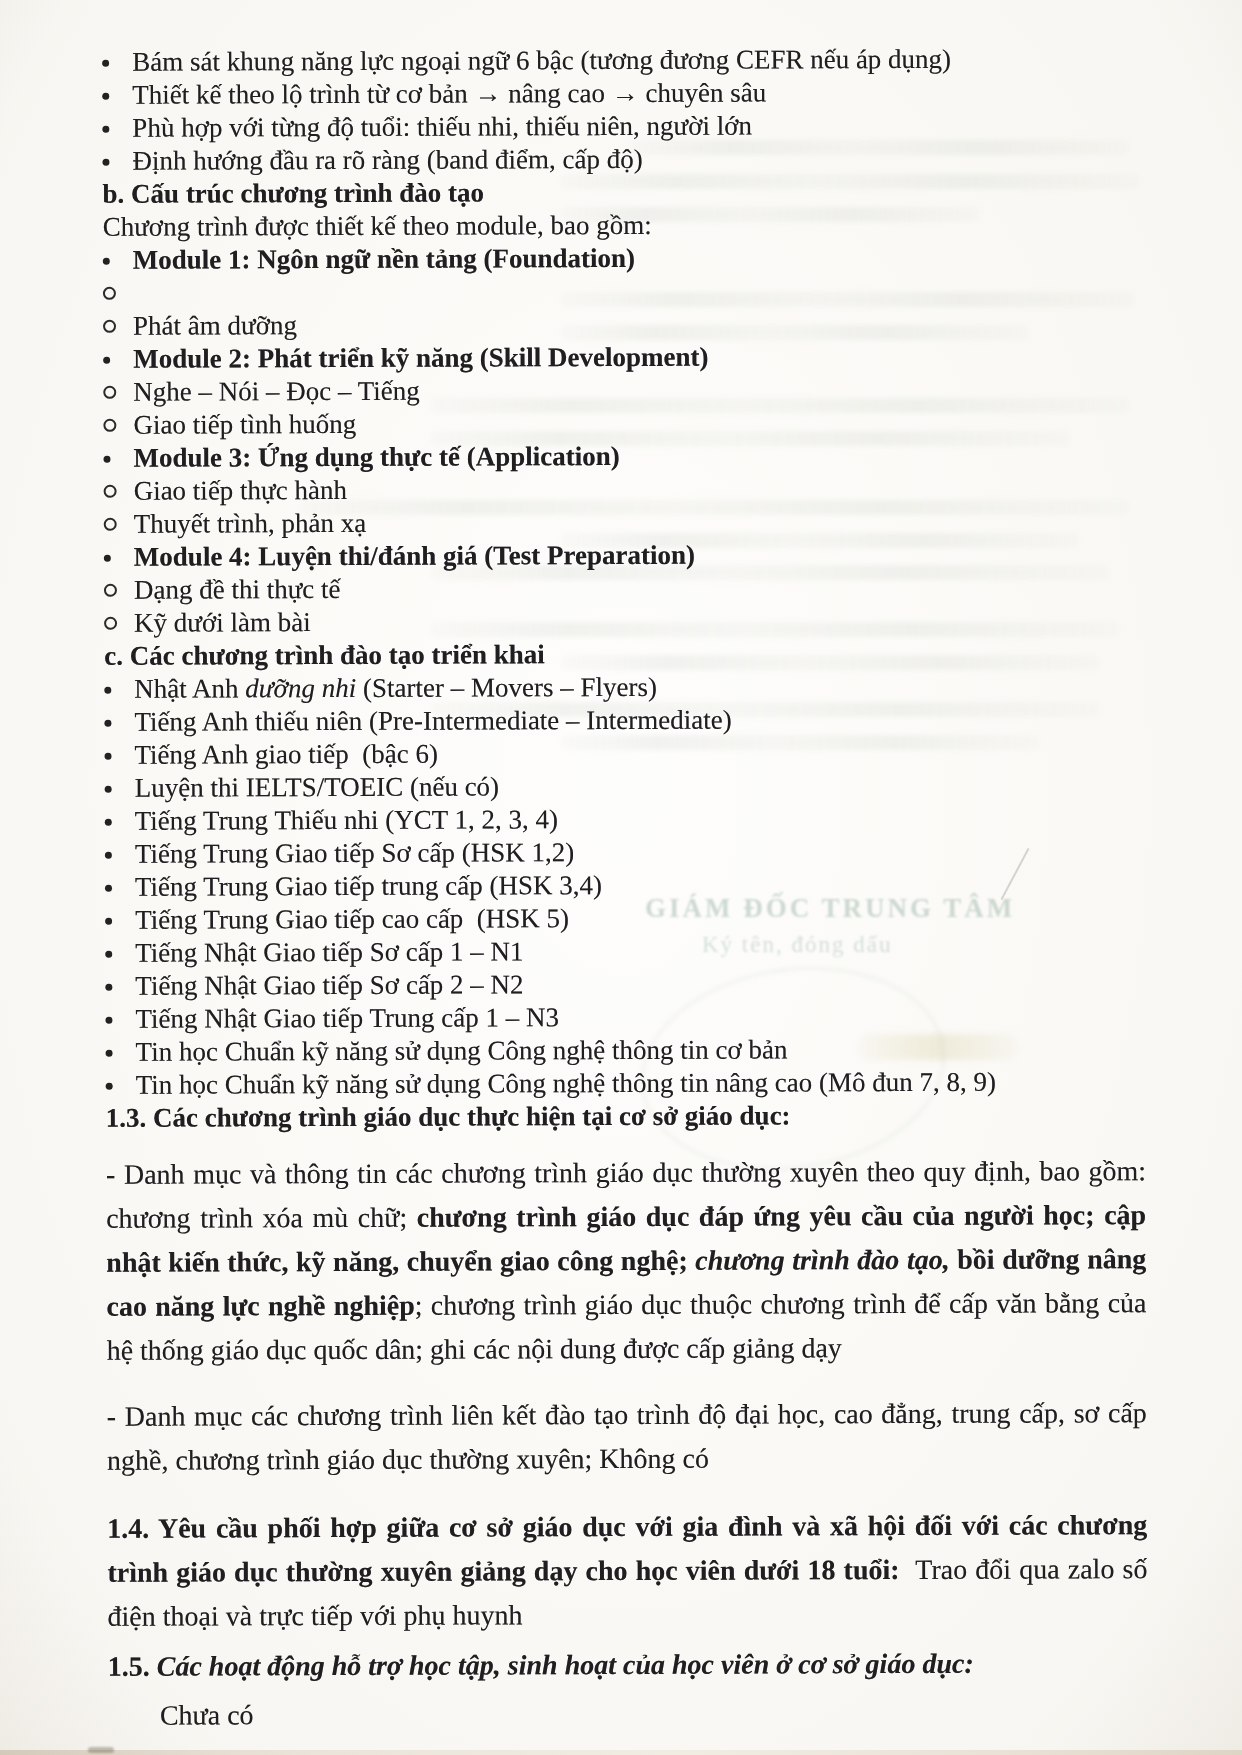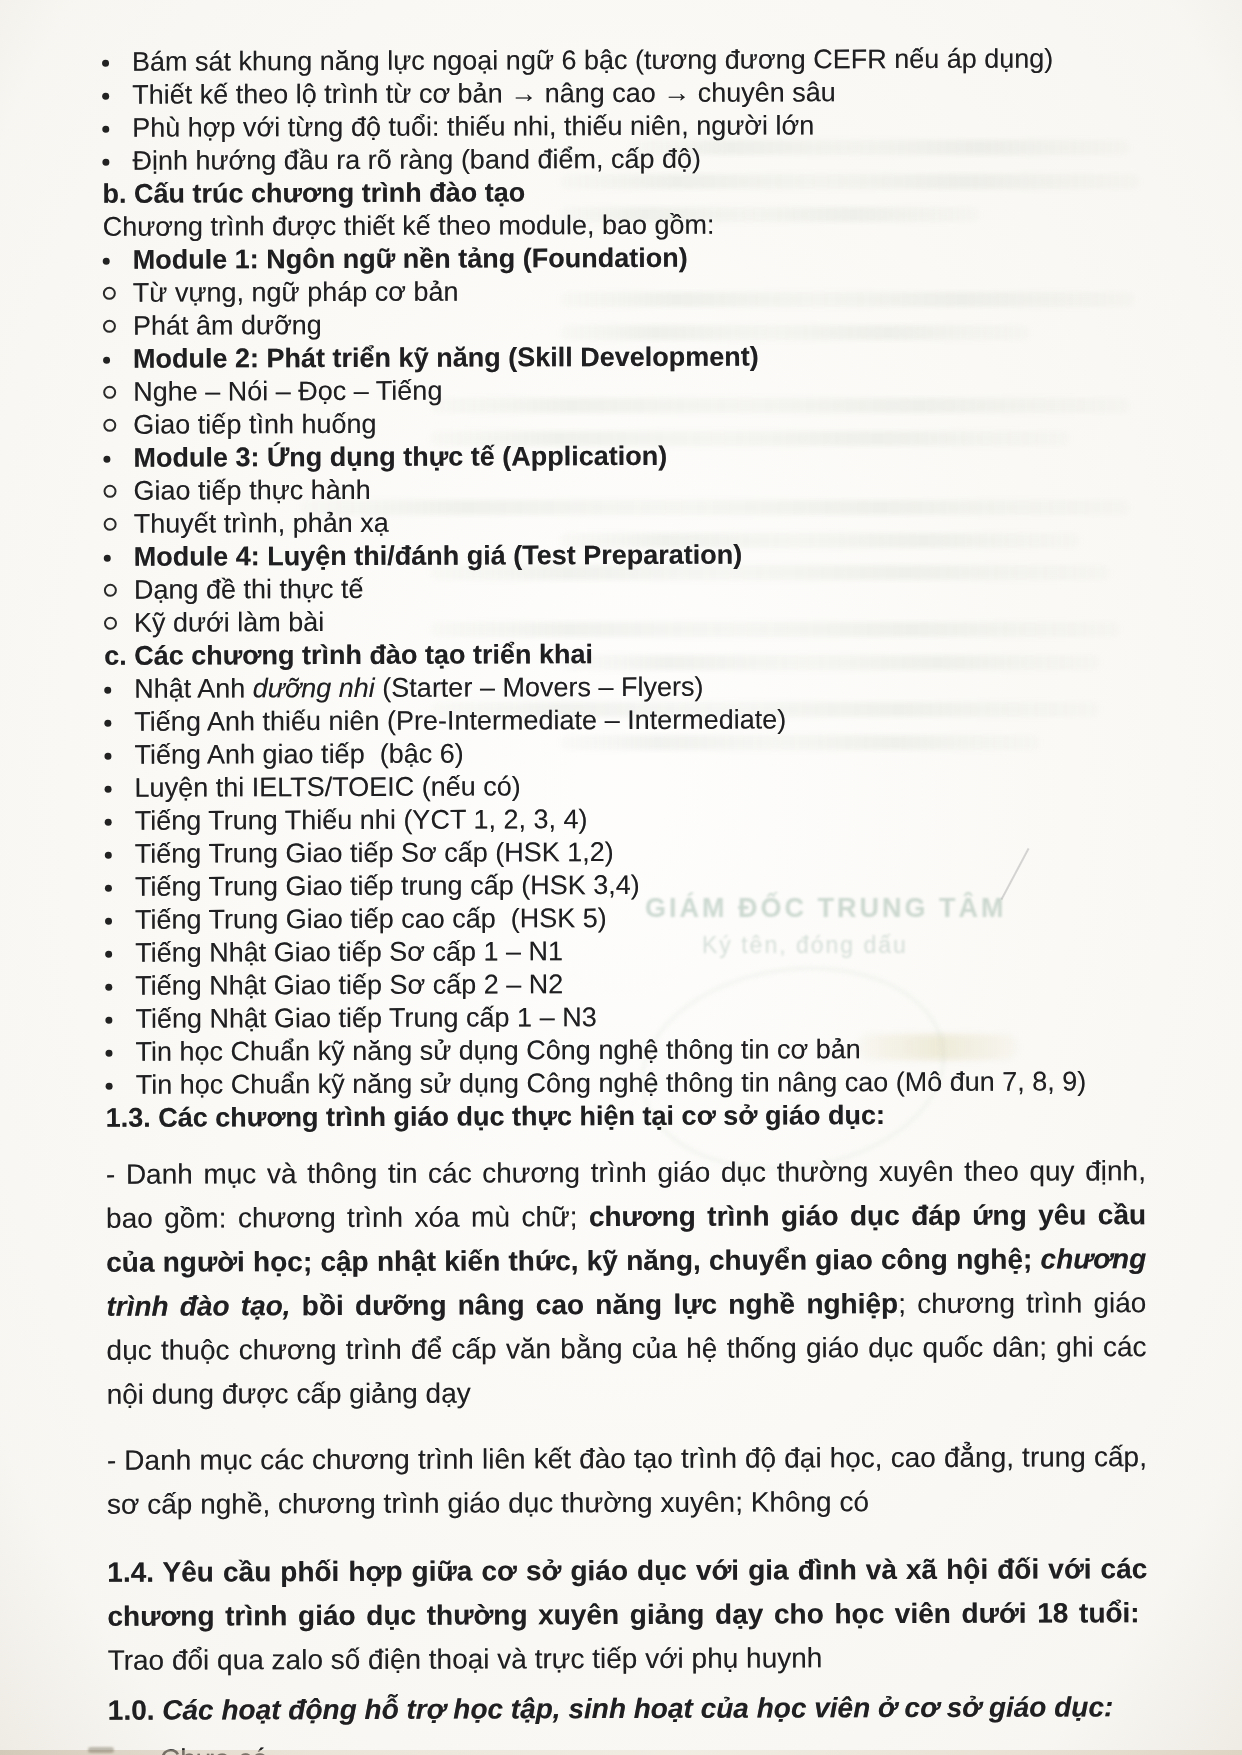--- a/index.html
+++ b/index.html
@@ -2,21 +2,21 @@
 <html><head>
 <meta charset="utf-8">
 <style>
   html,body{margin:0;padding:0;background:#e8e6e1;}
   .page{
     position:relative;
     width:1242px;height:1755px;
     background:#fcfbf8;
     background-image:radial-gradient(ellipse at 50% 45%, rgba(255,255,255,0.6) 0%, rgba(240,237,230,0.35) 85%, rgba(225,220,210,0.5) 100%);
     overflow:hidden;
-    font-family:Liberation Sans, sans-serif;
+    font-family:Liberation Serif, serif;
     color:#1f1f22;
   }
   .content{
     position:absolute;left:105px;top:44px;width:1040px;
     transform:rotate(-0.2deg);
   }
   .line{font-size:27px;line-height:33px;white-space:nowrap;
     text-shadow:0 0 0.5px rgba(20,20,20,0.45);}
   .h{font-weight:bold;}
   .plain{}
@@ -94,21 +94,21 @@
   </div>
 
   <div class="content" id="content">
       <div class="line b1"><span class="mk mk1"></span><span>Bám sát khung năng lực ngoại ngữ 6 bậc (tương đương CEFR nếu áp dụng)</span></div>
       <div class="line b1"><span class="mk mk1"></span><span>Thiết kế theo lộ trình từ cơ bản → nâng cao → chuyên sâu</span></div>
       <div class="line b1"><span class="mk mk1"></span><span>Phù hợp với từng độ tuổi: thiếu nhi, thiếu niên, người lớn</span></div>
       <div class="line b1"><span class="mk mk1"></span><span>Định hướng đầu ra rõ ràng (band điểm, cấp độ)</span></div>
       <div class="line h"><span class="bseg">b. Cấu trúc chương trình đào tạo</span></div>
       <div class="line plain"><span>Chương trình được thiết kế theo module, bao gồm:</span></div>
       <div class="line b1"><span class="mk mk1"></span><span class="bseg">Module 1: Ngôn ngữ nền tảng (Foundation)</span></div>
-      <div class="line b2"><span class="mk mk2"></span><span>Từ vựng, ngữ pháp cơ bản</span></div>
+      <div class="line b2"><span class="mk mk2"></span></div>
       <div class="line b2"><span class="mk mk2"></span><span>Phát âm dưỡng</span></div>
       <div class="line b1"><span class="mk mk1"></span><span class="bseg">Module 2: Phát triển kỹ năng (Skill Development)</span></div>
       <div class="line b2"><span class="mk mk2"></span><span>Nghe – Nói – Đọc – Tiếng</span></div>
       <div class="line b2"><span class="mk mk2"></span><span>Giao tiếp tình huống</span></div>
       <div class="line b1"><span class="mk mk1"></span><span class="bseg">Module 3: Ứng dụng thực tế (Application)</span></div>
       <div class="line b2"><span class="mk mk2"></span><span>Giao tiếp thực hành</span></div>
       <div class="line b2"><span class="mk mk2"></span><span>Thuyết trình, phản xạ</span></div>
       <div class="line b1"><span class="mk mk1"></span><span class="bseg">Module 4: Luyện thi/đánh giá (Test Preparation)</span></div>
       <div class="line b2"><span class="mk mk2"></span><span>Dạng đề thi thực tế</span></div>
       <div class="line b2"><span class="mk mk2"></span><span>Kỹ dưới làm bài</span></div>
@@ -123,19 +123,19 @@
       <div class="line b1"><span class="mk mk1"></span><span>Tiếng Trung Giao tiếp cao cấp&nbsp; (HSK 5)</span></div>
       <div class="line b1"><span class="mk mk1"></span><span>Tiếng Nhật Giao tiếp Sơ cấp 1 – N1</span></div>
       <div class="line b1"><span class="mk mk1"></span><span>Tiếng Nhật Giao tiếp Sơ cấp 2 – N2</span></div>
       <div class="line b1"><span class="mk mk1"></span><span>Tiếng Nhật Giao tiếp Trung cấp 1 – N3</span></div>
       <div class="line b1"><span class="mk mk1"></span><span>Tin học Chuẩn kỹ năng sử dụng Công nghệ thông tin cơ bản</span></div>
       <div class="line b1"><span class="mk mk1"></span><span>Tin học Chuẩn kỹ năng sử dụng Công nghệ thông tin nâng cao (Mô đun 7, 8, 9)</span></div>
       <div class="line h"><span class="bseg">1.3. Các chương trình giáo dục thực hiện tại cơ sở giáo dục:</span></div>
       <div class="p mt18"><span>- Danh mục và thông tin các chương trình giáo dục thường xuyên theo quy định, bao gồm: chương trình xóa mù chữ; </span><span class="bseg">chương trình giáo dục đáp ứng yêu cầu của người học; cập nhật kiến thức, kỹ năng, chuyển giao công nghệ; </span><span class="bseg iseg">chương trình đào tạo, </span><span class="bseg">bồi dưỡng nâng cao năng lực nghề nghiệp</span><span>; chương trình giáo dục thuộc chương trình để cấp văn bằng của hệ thống giáo dục quốc dân; ghi các nội dung được cấp giảng dạy</span></div>
       <div class="p mt22"><span>- Danh mục các chương trình liên kết đào tạo trình độ đại học, cao đẳng, trung cấp, sơ cấp nghề, chương trình giáo dục thường xuyên; Không có</span></div>
       <div class="p mt24"><span class="bseg">1.4. Yêu cầu phối hợp giữa cơ sở giáo dục với gia đình và xã hội đối với các chương trình giáo dục thường xuyên giảng dạy cho học viên dưới 18 tuổi:</span><span>&nbsp; Trao đổi qua zalo số điện thoại và trực tiếp với phụ huynh</span></div>
-      <div class="p mt6"><span class="bseg">1.0. </span><span class="bseg iseg">Các hoạt động hỗ trợ học tập, sinh hoạt của học viên ở cơ sở giáo dục:</span></div>
+      <div class="p mt6"><span class="bseg">1.5. </span><span class="bseg iseg">Các hoạt động hỗ trợ học tập, sinh hoạt của học viên ở cơ sở giáo dục:</span></div>
       <div class="line indent mt8"><span>Chưa có</span></div>
     </div>
 
   <div class="scan-edge"></div>
   <div class="corner-speck"></div>
 </div>
 
 </body></html>

